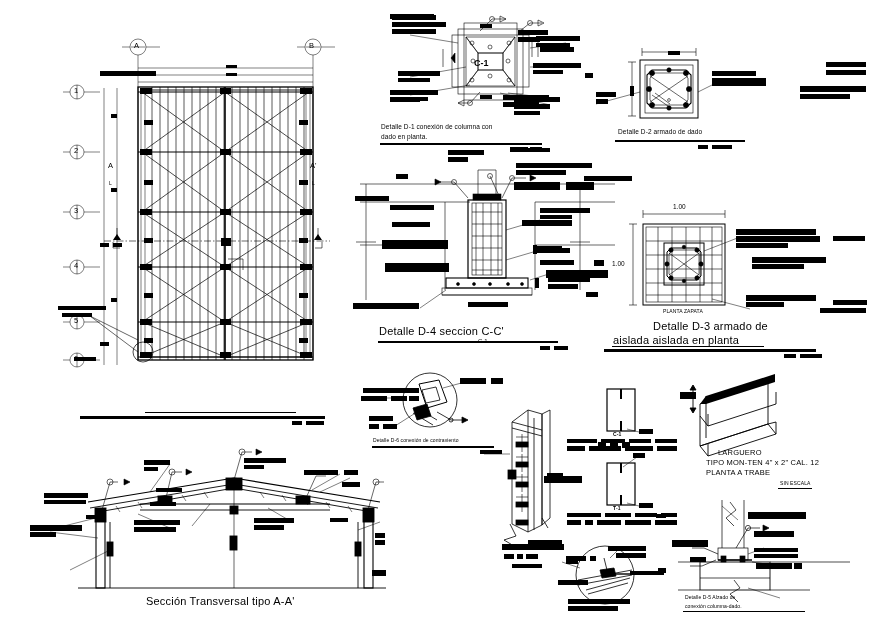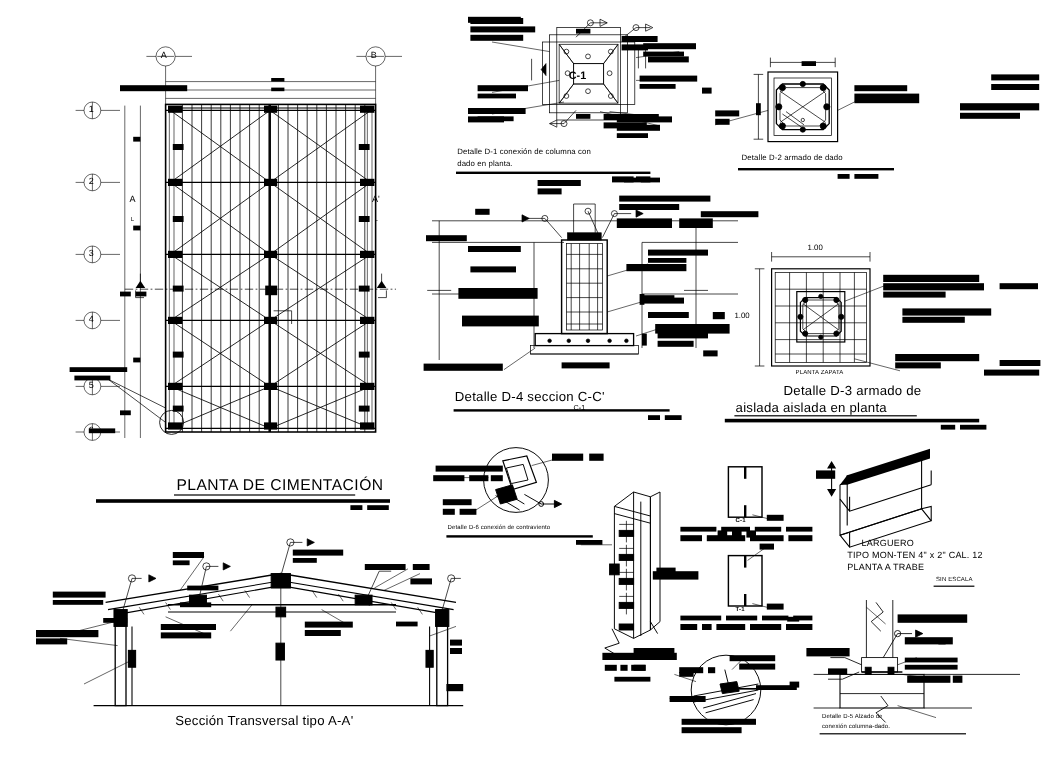--- a/index.html
+++ b/index.html
@@ -224,21 +224,20 @@
   <div class="rb" style="left:2px;top:283px;width:30px;height:4px;"></div>
   <div class="rb" style="left:14px;top:327px;width:22px;height:4px;"></div>
   <div class="rb" style="left:51px;top:84px;width:6px;height:4px;"></div>
   <div class="rb" style="left:51px;top:158px;width:6px;height:4px;"></div>
   <div class="rb" style="left:40px;top:213px;width:9px;height:4px;"></div>
   <div class="rb" style="left:53px;top:213px;width:9px;height:4px;"></div>
   <div class="rb" style="left:51px;top:268px;width:6px;height:4px;"></div>
   <div class="rb" style="left:40px;top:312px;width:9px;height:4px;"></div>
 </div>
 
-<div class="abs ttl-lg" style="left:147px;top:396px;">PLANTA DE CIMENTACIÓN</div>
 <div class="uline" style="left:145px;top:412px;width:151px;height:1px;"></div>
 <div class="uline" style="left:80px;top:416px;width:245px;height:3px;"></div>
 <div class="rb" style="left:292px;top:421px;width:10px;height:4px;"></div>
 <div class="rb" style="left:306px;top:421px;width:18px;height:4px;"></div>
 
 <div class="abs" style="left:380px;top:5px;width:215px;height:145px;">
   <svg width="215" height="145">
     <g stroke="#000" fill="none" stroke-width="0.6">
 
       <rect x="78" y="24" width="65" height="65"></rect>

